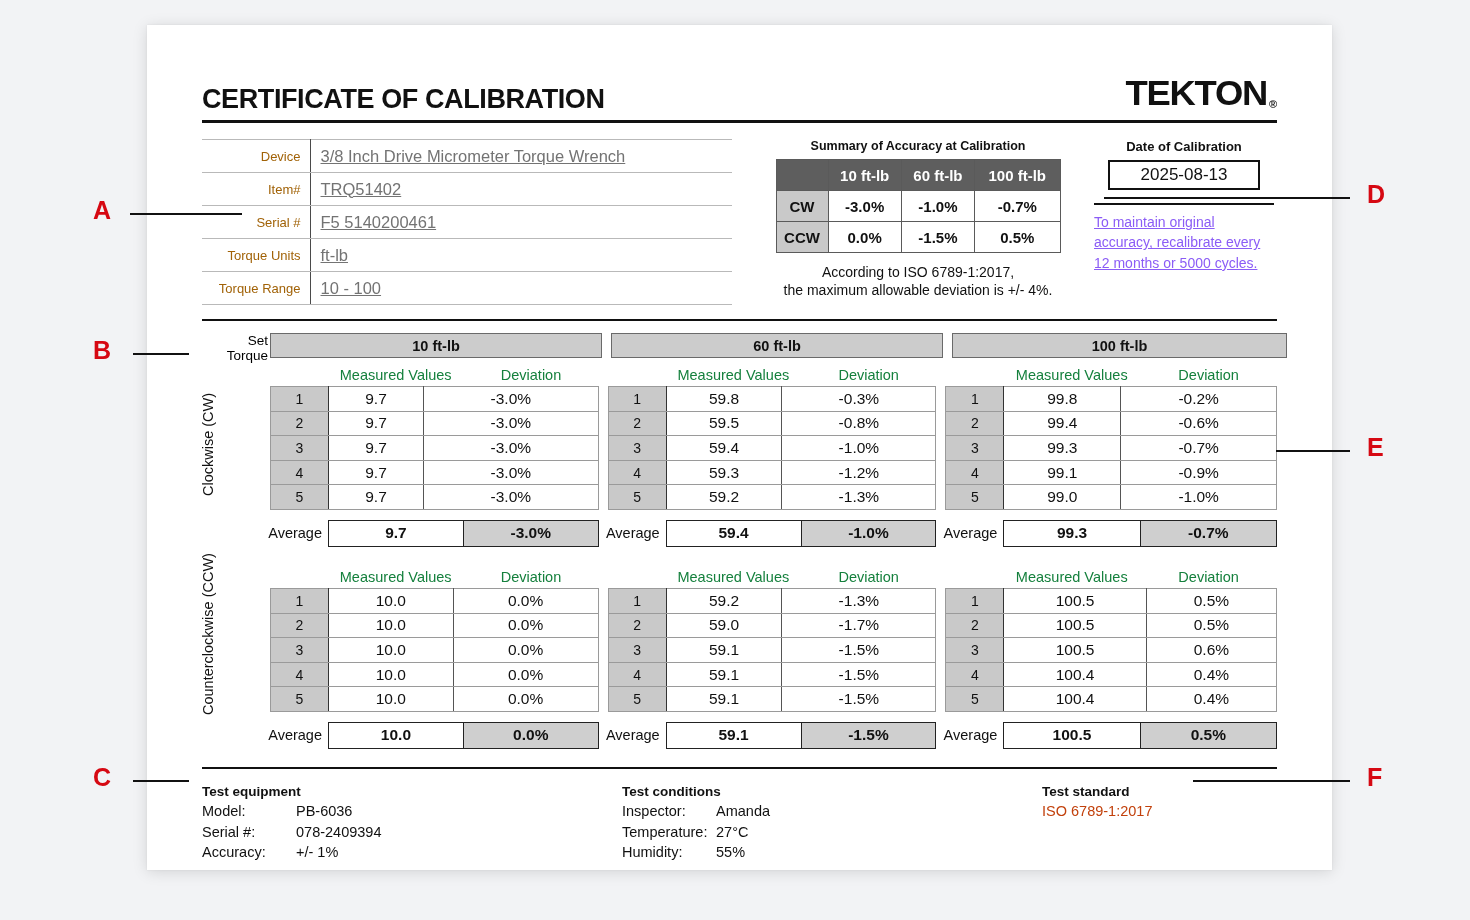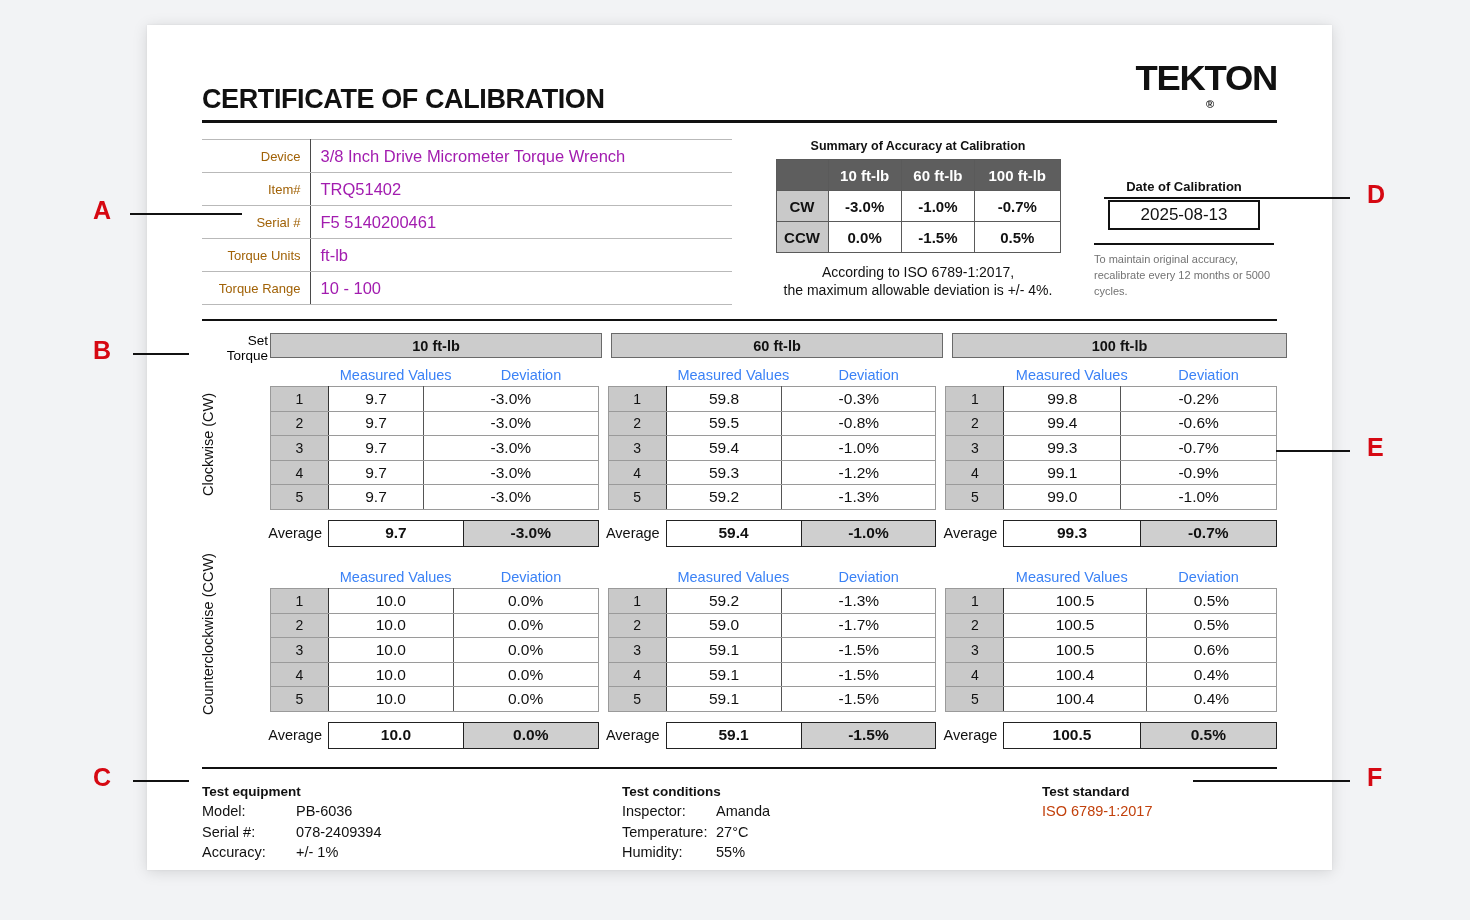--- a/index.html
+++ b/index.html
@@ -20,42 +20,42 @@
     box-shadow: 0 2px 14px rgba(0,0,0,0.13), 0 0 2px rgba(0,0,0,0.07);
   }
   .sheet-inner { position: absolute; left: 55px; top: 30px; width: 1075px; }
 
   
   .hdr { display: flex; align-items: flex-end; justify-content: space-between; height: 60px; }
   .cert-title {
     font-size: 27px; font-weight: bold; letter-spacing: -0.4px;
     color: #111; white-space: nowrap;
   }
-  .logo-wrap { display: flex; align-items: center; padding-bottom: 2px; flex-direction: column; }
+  .logo-wrap { display: flex; align-items: flex-end; padding-bottom: 2px; }
   .logo {
     font-size: 35px; font-weight: bold; letter-spacing: -1.2px;
     color: #111; transform: scaleX(1.04); transform-origin: right bottom;
   }
   .logo-r { font-size: 11px; font-weight: bold; color: #111; padding-bottom: 3px; padding-left: 2px; }
   .hdr-rule { border-top: 3px solid #111; margin-top: 5px; }
 
   
   .top { display: flex; margin-top: 16px; }
 
   
   .devtbl { width: 530px; border-collapse: collapse; }
   .devtbl tr { height: 33px; }
   .devtbl td { border-bottom: 1px solid #b9b9b9; vertical-align: middle; }
   .devtbl tr:first-child td { border-top: 1px solid #b9b9b9; }
   .dev-lbl {
     width: 108px; text-align: right; padding-right: 9px;
     font-size: 13px; font-weight: normal; color: #a16207;
     border-right: 1.5px solid #4a4a4a;
   }
-  .dev-val { padding-left: 10px; font-size: 16.5px; color: #a21caf; }
+  .dev-val { padding-left: 10px; font-size: 16.5px; color: #737373; text-decoration: underline; }
 
   
   .sumwrap { width: 300px; margin-left: 36px; text-align: center; }
   .sum-cap { font-size: 12.5px; font-weight: bold; color: #111; margin-bottom: 6px; }
   .sumtbl { border-collapse: collapse; width: 285px; margin: 0 auto; }
   .sumtbl td, .sumtbl th { border: 1px solid #5a5a5a; height: 31px; font-size: 15px; }
   .sum-hd {
     background: #5e5e5e; color: #fff; font-weight: bold; font-size: 14.5px;
   }
   .sum-corner { background: #5e5e5e; width: 52px; }
@@ -63,28 +63,28 @@
     background: #c9c9c9; color: #111; font-weight: bold; font-size: 14px;
     width: 52px;
   }
   .sum-cell { background: #fff; color: #111; font-weight: bold; }
   .iso-note {
     margin-top: 10px; font-size: 14px; line-height: 1.32; color: #111; text-align: center;
   }
 
   
   .datewrap { width: 180px; margin-left: 26px; }
-  .date-cap { font-size: 13px; font-weight: bold; color: #111; text-align: center; margin-bottom: 6px; margin-top: 40px; }
+  .date-cap { font-size: 13px; font-weight: bold; color: #111; text-align: center; margin-bottom: 6px; }
   .date-box {
     border: 2px solid #111; height: 30px; width: 152px; margin: 0 auto;
     display: flex; align-items: center; justify-content: center;
     font-size: 17px; color: #111;
   }
   .date-rule { border-top: 2px solid #111; margin: 13px 0 7px 0; }
-  .date-note { font-size: 11px; line-height: 1.45; color: #737373; }
+  .date-note { font-size: 14px; line-height: 1.45; color: #8b5cf6; text-decoration: underline; }
 
   
   .sec-rule { border-top: 2.5px solid #111; margin-top: 14px; }
 
   
   .meas { position: relative; margin-top: 12px; padding-left: 46px; }
 
   .settorque-row { display: flex; align-items: center; }
   .settorque-lbl {
     position: absolute; left: 0px; width: 66px; text-align: right;
@@ -111,21 +111,21 @@
 
   .blockrow { display: flex; gap: 9px; margin-left: 22px; }
   .blockrow.cwrow { margin-top: 6px; }
   .blockrow.ccwrow { margin-top: 19px; }
 
   .block { position: relative; }
   .block.b1 { width: 332px; }
   .block.b2 { width: 332px; }
   .block.b3 { width: 335px; }
 
-  .colhd { display: flex; font-size: 14.5px; color: #3b82f6; height: 22px; align-items: center; }
+  .colhd { display: flex; font-size: 14.5px; color: #15803d; height: 22px; align-items: center; }
   .colhd .sp { width: 58px; flex: none; }
   .colhd .mv { flex: 1; text-align: center; }
   .colhd .dv { flex: 1; text-align: center; }
 
   .mtbl { border-collapse: collapse; width: 100%; border: 1.5px solid #333; }
   .mtbl tr { height: 24.6px; }
   .mtbl td { border: 1px solid #9a9a9a; font-size: 15.5px; color: #111; text-align: center; }
   .mtbl td.idx {
     width: 58px; background: #c9c9c9; font-size: 14px; border-right: 1.5px solid #333;
   }

